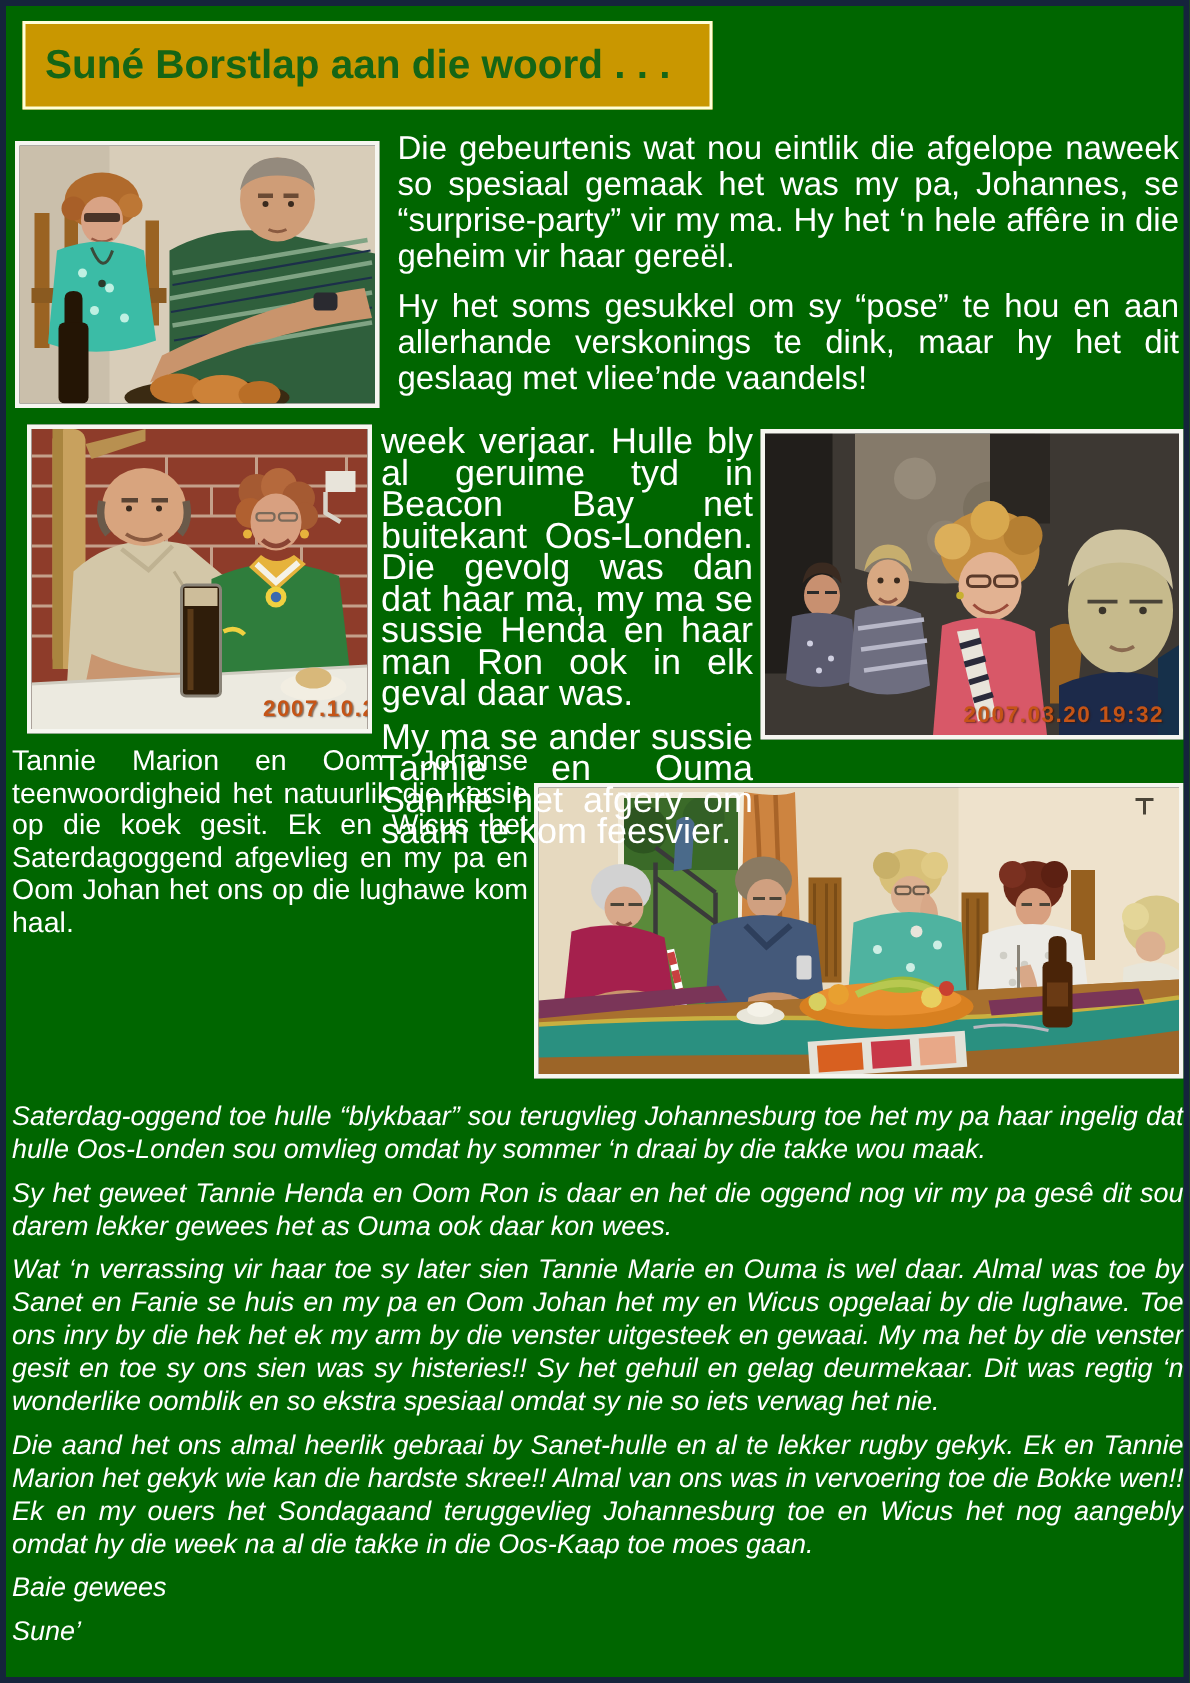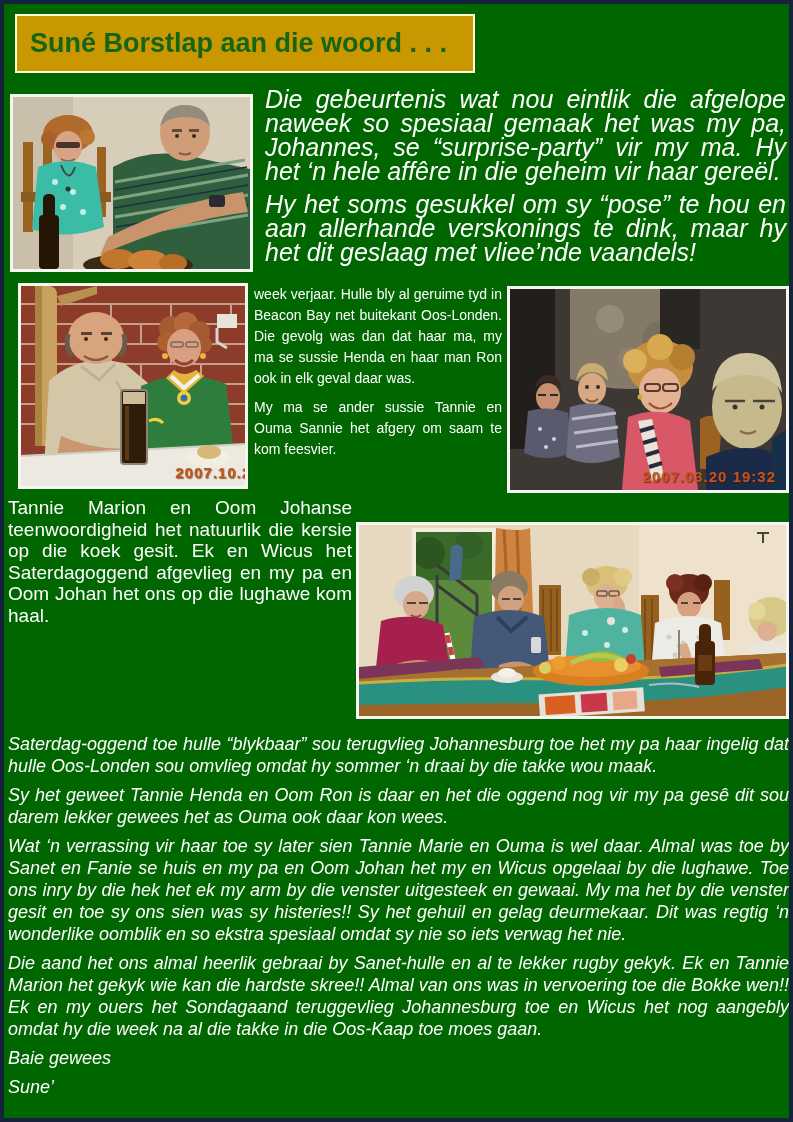--- a/index.html
+++ b/index.html
@@ -19,23 +19,23 @@
     background:#c99700;
     border:2px solid #ffffd8;
     color:#156515;
     font-weight:bold;font-size:27px;line-height:55px;
     padding-left:13px;
     white-space:nowrap;
   }
   .txt{position:absolute;color:#ffffff;text-align:justify;}
   .txt p{margin:0;}
   .region-a{left:261px;top:83px;width:521px;}
-  .region-a p{font-size:25px;line-height:24px;margin-bottom:9px;font-style:italic;}
+  .region-a p{font-size:22px;line-height:24px;margin-bottom:9px;}
   .region-b{left:250px;top:280px;width:248px;}
-  .region-b p{font-size:14px;line-height:21px;margin-bottom:8px;}
+  .region-b p{font-size:24px;line-height:21px;margin-bottom:8px;}
   .region-c{left:4px;top:493px;width:344px;}
   .region-c p{font-size:19px;line-height:21.5px;margin-bottom:8px;}
   .region-d{left:4px;top:729px;width:781px;}
   .region-d p{font-size:18px;line-height:22px;margin-bottom:7px;font-style:italic;}
   .photo{
     position:absolute;
     box-sizing:border-box;
     border:3px solid #f6f6f0;
     background:#555;
     overflow:hidden;

